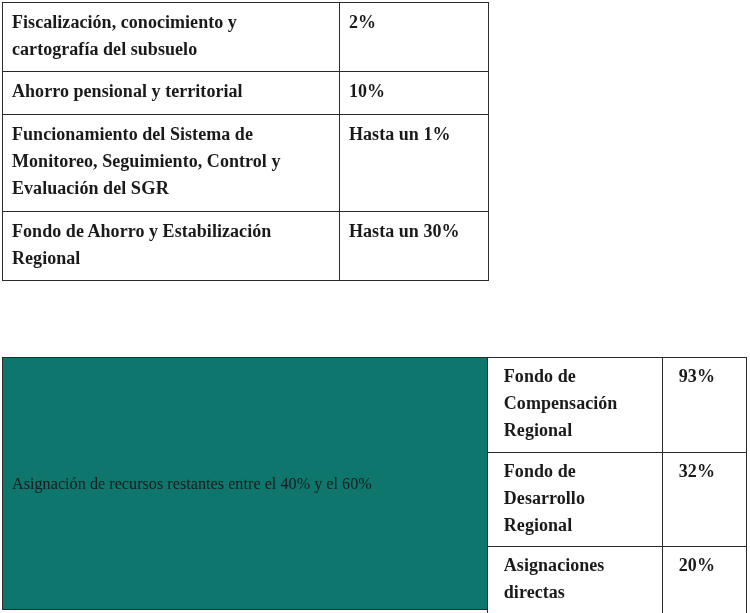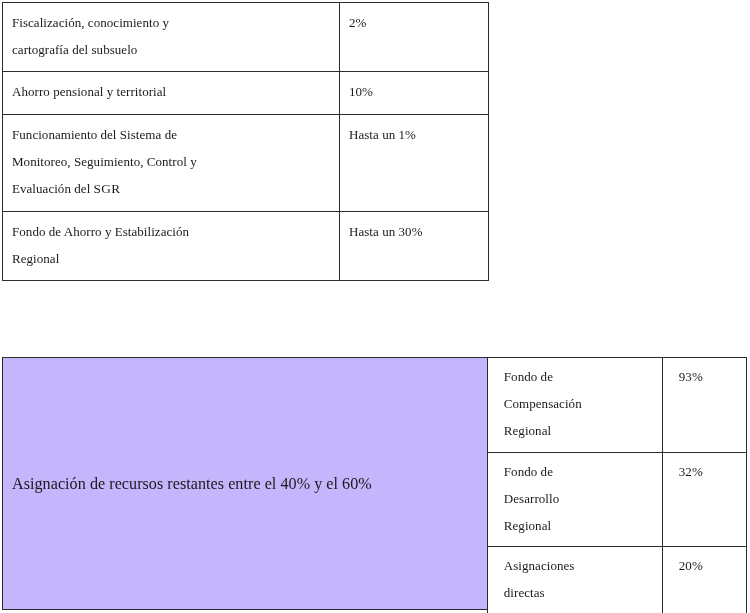--- a/index.html
+++ b/index.html
@@ -26,23 +26,23 @@
   
   .tbl {
     border-collapse: collapse;
     table-layout: fixed;
     background: #ffffff;
   }
   .tbl td {
     border: 1.2px solid #2b2b2b;
     vertical-align: top;
     padding: 6px 9px 8px 9px;
-    font-size: 13px;
+    font-size: 18px;
     line-height: 27.2px;
-    font-weight: 400;
+    font-weight: 700;
     letter-spacing: 0.05px;
     color: #1a1a1a;
   }
 
   
   #upper-table {
     position: absolute;
     left: 2px;
     top: 2px;
     width: 486px;
@@ -67,21 +67,21 @@
     display: flex;
     align-items: stretch;
   }
 
   #merged-cell {
     width: 486px;
     box-sizing: border-box;
     border: 1.2px solid #2b2b2b;
     display: flex;
     align-items: center;
-    background: #c4b5fd;
+    background: #0f766e;
   }
   #merged-cell .mc-text {
     padding: 0 9px;
     font-size: 16.1px;
     line-height: 27.2px;
     letter-spacing: 0.05px;
     color: #1a1a1a;
   }
 
   #sub-table {

